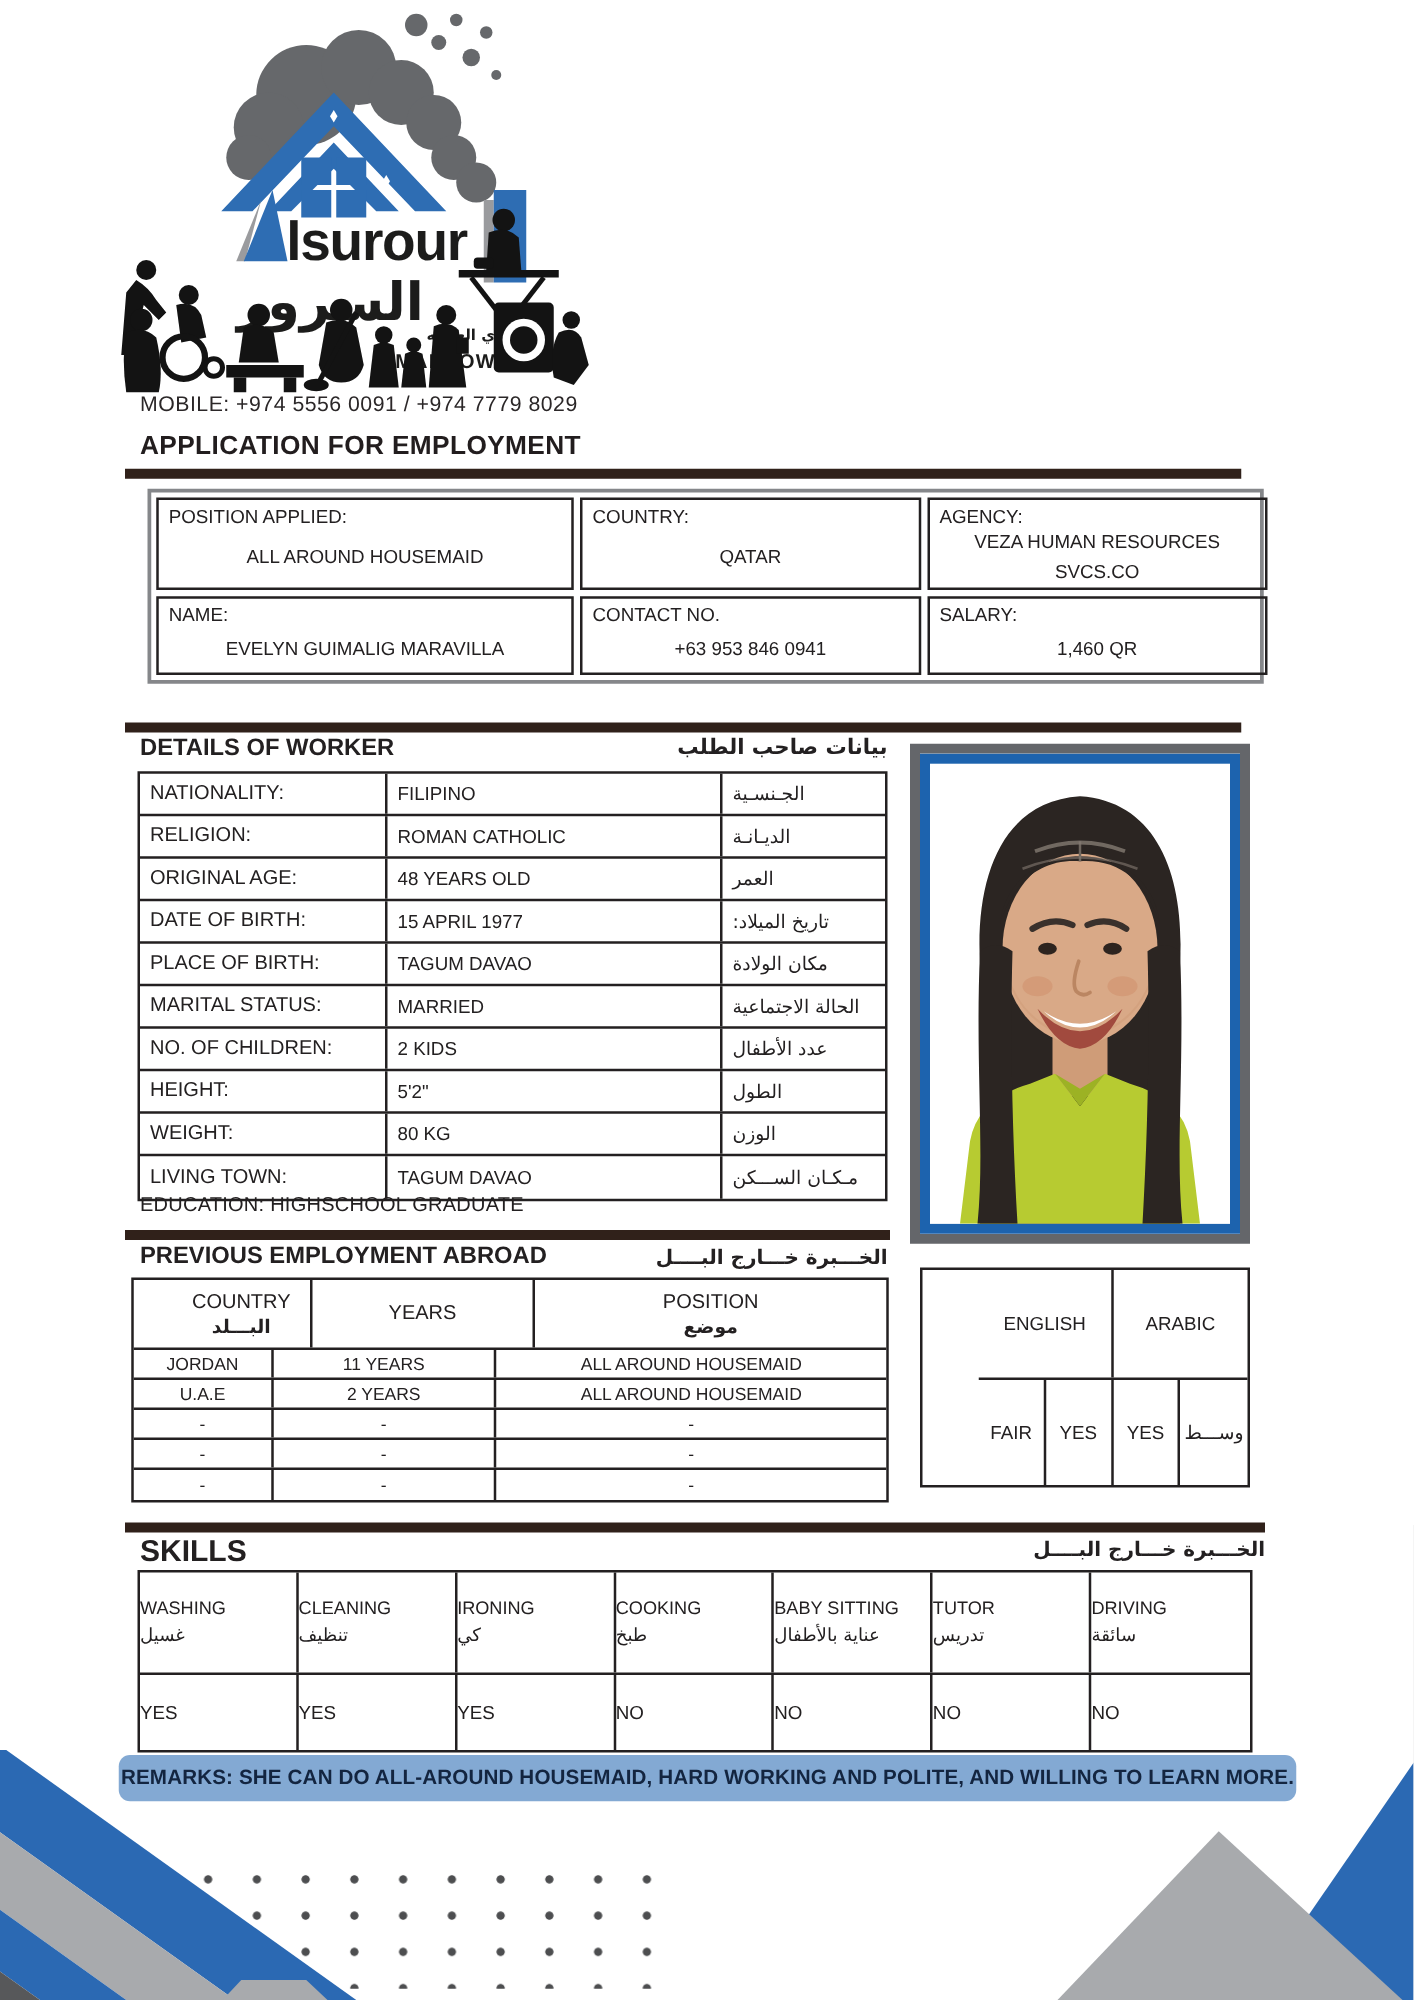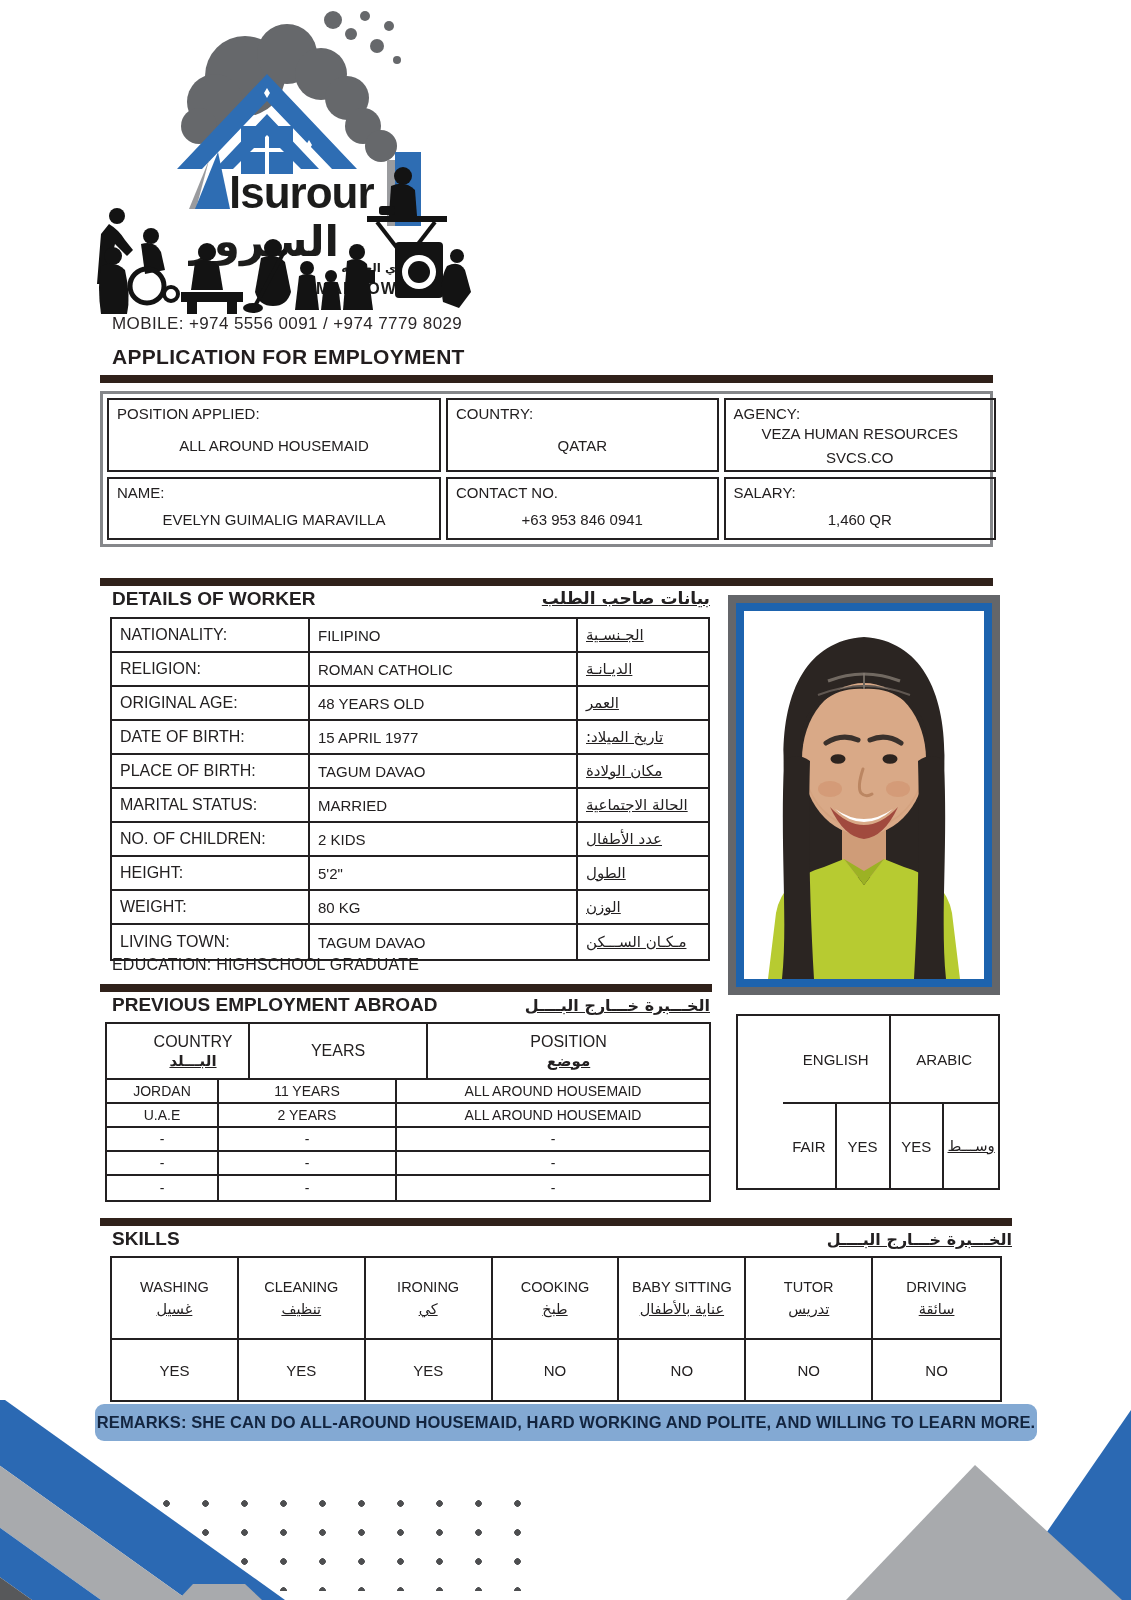--- a/index.html
+++ b/index.html
@@ -1,31 +1,31 @@
 <!DOCTYPE html>
 <html><head>
 <meta charset="utf-8">
 <style>
   html,body{margin:0;padding:0;background:#e8e8e8;}
   .page{position:relative;width:1131px;height:1600px;margin:0 auto;background:#ffffff;
         overflow:hidden;font-family:"Liberation Sans",sans-serif;color:#232021;}
-  .ar{font-family:"DejaVu Sans",sans-serif;text-decoration:underline;}
+  .ar{font-family:"DejaVu Sans",sans-serif;}
   .abs{position:absolute;}
 
   
   .mobile-line{left:112px;top:314px;font-size:17px;font-weight:500;letter-spacing:.4px;color:#2b2728;}
   .app-title{left:112px;top:345px;font-size:21px;font-weight:800;letter-spacing:.3px;color:#221d1e;}
   .bar{background:#30211a;height:8px;}
   .bar-title{left:100px;top:375px;width:893px;}
   .bar-details{left:100px;top:578px;width:893px;}
   .bar-emp{left:100px;top:984px;width:612px;}
   .bar-skills{left:100px;top:1218px;width:912px;}
 
   
-  .app-table{left:100px;top:391px;width:893px;height:156px;border:3px solid #85878a;
+  .app-table{left:118px;top:391px;width:893px;height:156px;border:3px solid #85878a;
              box-sizing:border-box;padding:4px;display:grid;grid-template-columns:38% 31% 31%;
              grid-template-rows:1fr 1fr;gap:5px;background:#fff;}
   .app-cell{border:2px solid #232021;display:flex;flex-direction:column;box-sizing:border-box;}
   .app-label{font-size:15px;padding:5px 8px 0 8px;}
   .app-value{font-size:15px;margin:auto;text-align:center;max-width:230px;line-height:1.6;}
 
   
   .details-title{left:112px;top:588px;font-size:19px;font-weight:800;}
   .details-title-ar{left:400px;top:588px;width:310px;text-align:right;font-size:17px;font-weight:700;}
   .dtable{left:110px;top:617px;width:600px;border:2px solid #232021;box-sizing:border-box;background:#fff;}
@@ -55,25 +55,25 @@
   .ecell:last-child{border-right:none;}
 
   
   .ltable{left:736px;top:1014px;width:264px;border:2px solid #232021;box-sizing:border-box;background:#fff;padding-left:45px;}
   .ltop{display:grid;grid-template-columns:1fr 1fr;height:88px;border-bottom:2px solid #232021;box-sizing:border-box;}
   .lcell{display:flex;align-items:center;justify-content:center;font-size:15px;border-right:2px solid #232021;box-sizing:border-box;}
   .ltop .lcell:last-child,.lbottom .lcell:last-child{border-right:none;}
   .lbottom{display:grid;grid-template-columns:1fr 1fr 1fr 1fr;height:84px;}
 
   
-  .skills-title{left:112px;top:1228px;font-size:19px;font-weight:800;}
+  .skills-title{left:112px;top:1228px;font-size:24px;font-weight:800;}
   .skills-title-ar{left:700px;top:1230px;width:312px;text-align:right;font-size:16px;font-weight:700;}
   .stable{left:110px;top:1256px;width:892px;border:2px solid #232021;box-sizing:border-box;background:#fff;}
   .shead{display:grid;grid-template-columns:repeat(7,1fr);height:82px;border-bottom:2px solid #232021;box-sizing:border-box;}
-  .scell{border-right:2px solid #232021;display:flex;flex-direction:column;align-items:center;justify-content:center;gap:6px;font-size:14.5px;text-align:center;box-sizing:border-box;}
+  .scell{border-right:2px solid #232021;display:flex;flex-direction:column;align-items:flex-start;justify-content:center;gap:6px;font-size:14.5px;text-align:center;box-sizing:border-box;}
   .scell:last-child{border-right:none;}
   .svals{display:grid;grid-template-columns:repeat(7,1fr);height:60px;}
   .svals .scell{font-size:15px;}
 
   
   .remarks{left:95px;top:1404px;width:942px;height:37px;background:#83a9d3;border-radius:9px;
            display:flex;align-items:center;justify-content:center;font-size:16.5px;font-weight:800;
            color:#132540;letter-spacing:.1px;z-index:3;}
 
   

